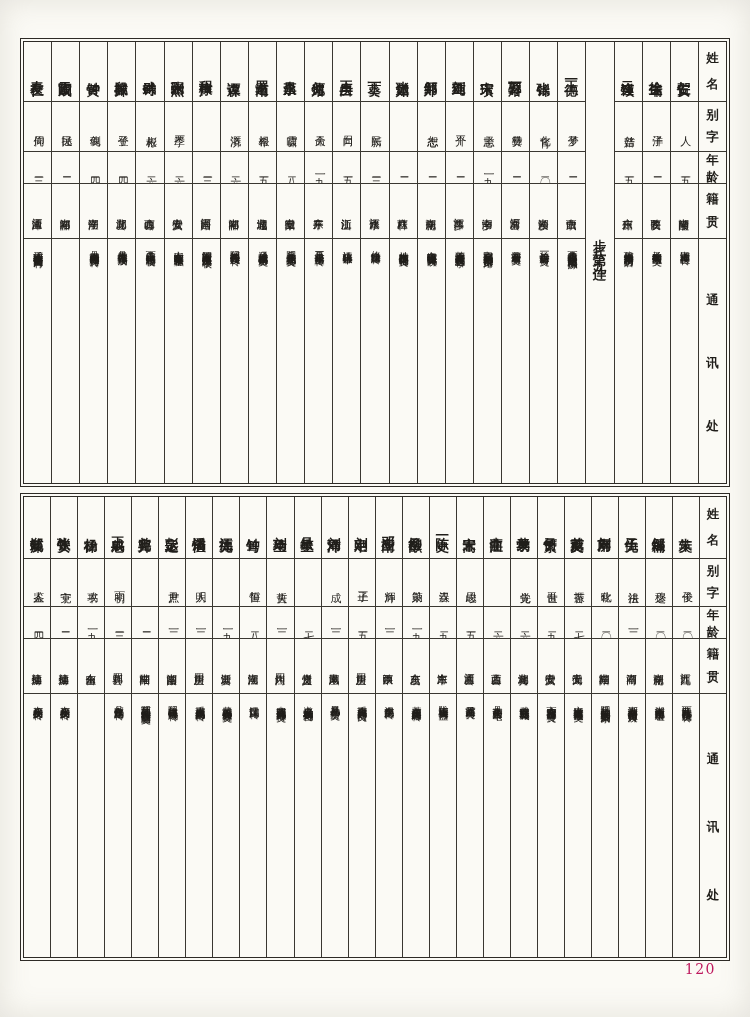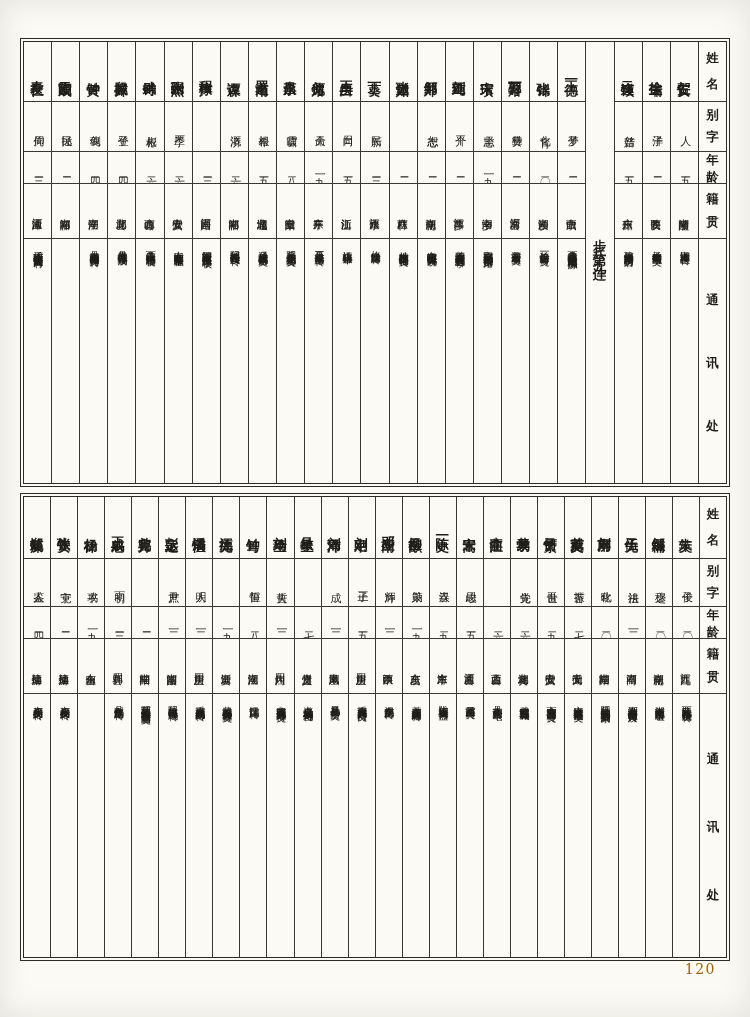--- a/index.html
+++ b/index.html
@@ -21,21 +21,21 @@
   .r3{height:var(--h3);border-bottom:1px solid #3a3731;font-size:10.5px;letter-spacing:.5px}
   .r4{flex:1 1 auto;font-size:10px;justify-content:flex-start;padding-top:4px;line-height:12.5px;letter-spacing:.5px}
   .r0.spread{justify-content:space-evenly}
   #table1{--h0:60px;--h1:50px;--h2:32px;--h3:55px}
   #table2{--h0:62px;--h1:48px;--h2:32px;--h3:55px}
   .hcell{writing-mode:horizontal-tb;flex-direction:column;justify-content:space-evenly;
          font-size:12.5px;font-weight:700;letter-spacing:0}
   .section-col{justify-content:flex-start}
   .section-cell{height:100%;writing-mode:vertical-rl;text-orientation:upright;display:flex;
                 align-items:center;padding-top:186px;font-size:13.5px;font-weight:700;letter-spacing:7px;color:#201e1a}
-  .pagenum{position:absolute;top:961px;right:34px;font-size:14px;letter-spacing:1.5px;color:#a16207}
+  .pagenum{position:absolute;top:961px;right:34px;font-size:14px;letter-spacing:1.5px;color:#be185d}
 </style>
 </head>
 <body>
 
 <div class="page">
   <div class="tablewrap" id="wrap1">
     <div class="rtable" id="table1">
         <div class="col head-col">
           <div class="cell hcell r0">
             <span>姓</span>

